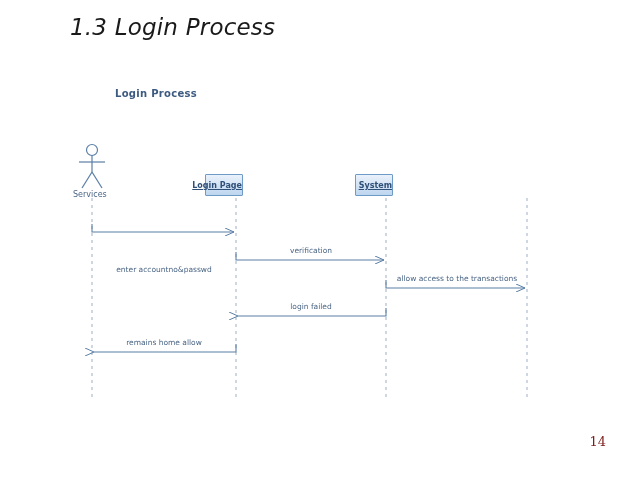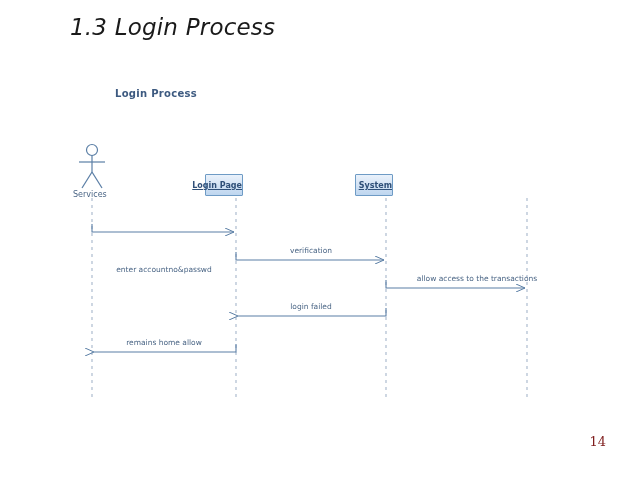--- a/index.html
+++ b/index.html
@@ -170,21 +170,21 @@
 
   <div class="lifeline-box" style="left:355px; top:174px;">
     <span class="lifeline-box-label">System</span>
   </div>
 
 
   <div class="msg-label" style="left:164px; top:218px;margin-top:47px;">enter accountno&amp;passwd</div>
 
   <div class="msg-label" style="left:311px; top:246px;">verification</div>
 
-  <div class="msg-label" style="left:457px; top:274px;margin-left:20px;">allow access to the transactions</div>
+  <div class="msg-label" style="left:457px; top:274px;">allow access to the transactions</div>
 
   <div class="msg-label" style="left:311px; top:302px;">login failed</div>
 
   <div class="msg-label" style="left:164px; top:338px;">remains home allow</div>
 
 </div>
 
 <div id="page-number">14</div>
 
 </body></html>

